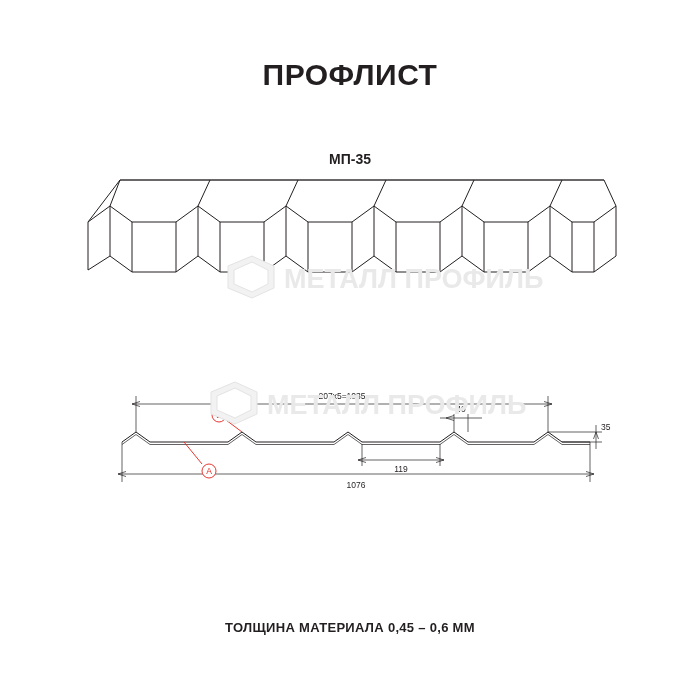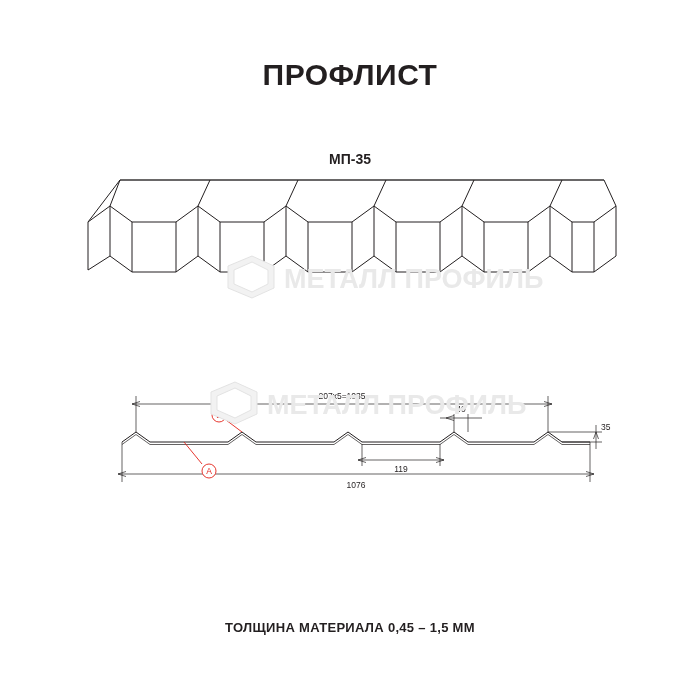--- a/index.html
+++ b/index.html
@@ -253,15 +253,15 @@
   <div class="wm wm2">
     <svg width="330" height="60" viewBox="0 0 330 60">
       <g fill="#e9e9e9" stroke="#e3e3e3" stroke-width="1">
         <path d="M6 40 L6 18 L30 8 L52 18 L52 40 L30 50 Z" fill="#f2f2f2"></path>
         <path d="M12 36 L12 22 L30 14 L46 22 L46 36 L30 44 Z" fill="#ffffff"></path>
       </g>
       <text x="62" y="40" font-family="Liberation Sans, sans-serif" font-size="27" font-weight="bold" fill="#e9e9e9">МЕТАЛЛ ПРОФИЛЬ</text>
     </svg>
   </div>
 
-  <div class="footer-note">ТОЛЩИНА МАТЕРИАЛА 0,45 – 1,5 ММ</div>
+  <div class="footer-note">ТОЛЩИНА МАТЕРИАЛА 0,45 – 0,6 ММ</div>
 
 </div>
 
 </body></html>

